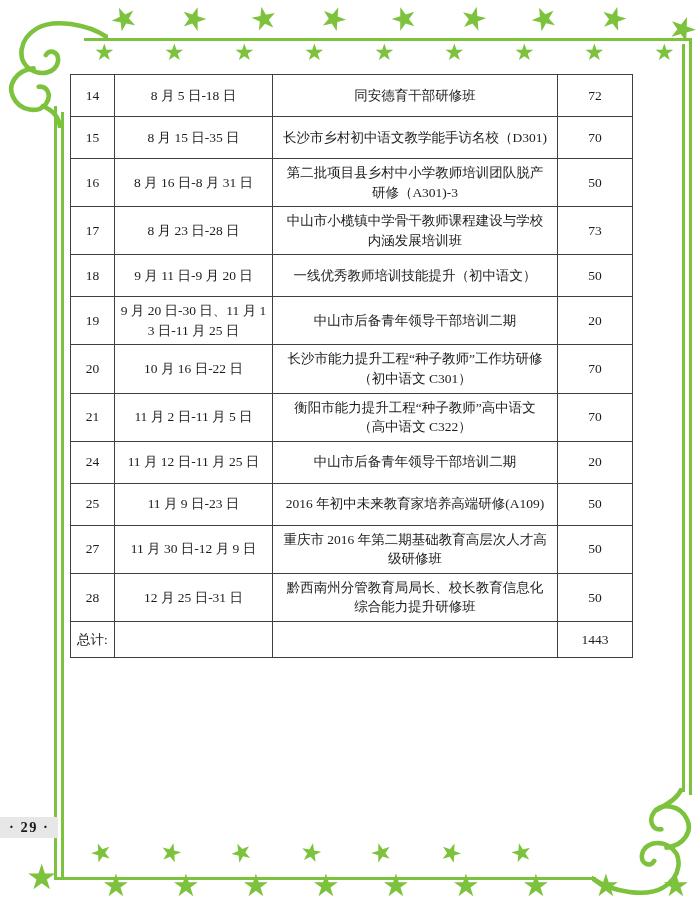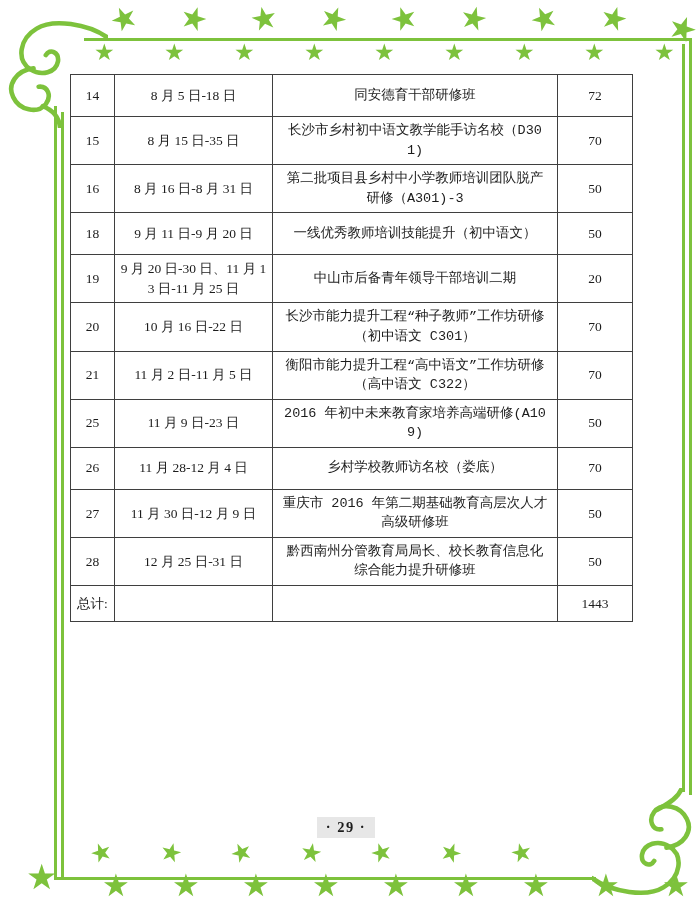--- a/index.html
+++ b/index.html
@@ -27,24 +27,24 @@
   
   table.sched {
     position:absolute; left:70px; top:74px; width:562px;
     border-collapse:collapse; table-layout:fixed; font-size:13.5px;
   }
   .sched td {
     border:1px solid #3f3f3f; text-align:center; vertical-align:middle;
     padding:4px 4px; height:42px; line-height:1.45; box-sizing:border-box;
     word-break:break-all;
   }
-  .sched td.c-name { padding:4px 8px;font-family:Liberation Mono, monospace; }
+  .sched td.c-name { padding:4px 8px; }
   .sched tr.total td { height:36px;margin-left:21px; }
   
-  .pageno-wrap { position:absolute; left:0; right:8px; top:817px; text-align:center; }
+  .pageno-wrap { position:absolute; left:0; right:8px; top:817px; }
   .pageno {
     display:inline-block; background:#e7e7e7; padding:2px 9px;
     font-weight:bold; font-size:14.5px; letter-spacing:1.5px;
   }
 </style>
 </head>
 <body>
 
 <div class="page">
 
@@ -127,54 +127,60 @@
           <td class="c-name">长沙市乡村初中语文教学能手访名校（D301)</td>
           <td class="c-count">70</td>
         </tr>
         <tr>
           <td class="c-no">16</td>
           <td class="c-date">8 月 16 日-8 月 31 日</td>
           <td class="c-name">第二批项目县乡村中小学教师培训团队脱产研修（A301)-3</td>
           <td class="c-count">50</td>
         </tr>
         <tr>
+          <td class="c-no">17</td>
+          <td class="c-date">8 月 23 日-28 日</td>
+          <td class="c-name">中山市小榄镇中学骨干教师课程建设与学校内涵发展培训班</td>
+          <td class="c-count">73</td>
+        </tr>
+        <tr>
           <td class="c-no">18</td>
           <td class="c-date">9 月 11 日-9 月 20 日</td>
           <td class="c-name">一线优秀教师培训技能提升（初中语文）</td>
           <td class="c-count">50</td>
         </tr>
         <tr>
           <td class="c-no">19</td>
           <td class="c-date">9 月 20 日-30 日、11 月 13 日-11 月 25 日</td>
           <td class="c-name">中山市后备青年领导干部培训二期</td>
           <td class="c-count">20</td>
         </tr>
         <tr>
           <td class="c-no">20</td>
           <td class="c-date">10 月 16 日-22 日</td>
           <td class="c-name">长沙市能力提升工程“种子教师”工作坊研修（初中语文 C301）</td>
           <td class="c-count">70</td>
         </tr>
         <tr>
           <td class="c-no">21</td>
           <td class="c-date">11 月 2 日-11 月 5 日</td>
-          <td class="c-name">衡阳市能力提升工程“高中语文”工作坊研修（高中语文 C322）</td>
+          <td class="c-name">衡阳市能力提升工程“种子教师”高中语文（高中语文 C322）</td>
           <td class="c-count">70</td>
+        </tr>
+        <tr>
+          <td class="c-no">24</td>
+          <td class="c-date">11 月 12 日-11 月 25 日</td>
+          <td class="c-name">中山市后备青年领导干部培训二期</td>
+          <td class="c-count">20</td>
         </tr>
         <tr>
           <td class="c-no">25</td>
           <td class="c-date">11 月 9 日-23 日</td>
           <td class="c-name">2016 年初中未来教育家培养高端研修(A109)</td>
           <td class="c-count">50</td>
-        </tr>
-        <tr>
-          <td class="c-no">26</td>
-          <td class="c-date">11 月 28-12 月 4 日</td>
-          <td class="c-name">乡村学校教师访名校（娄底）</td>
-          <td class="c-count">70</td>
         </tr>
         <tr>
           <td class="c-no">27</td>
           <td class="c-date">11 月 30 日-12 月 9 日</td>
           <td class="c-name">重庆市 2016 年第二期基础教育高层次人才高级研修班</td>
           <td class="c-count">50</td>
         </tr>
         <tr>
           <td class="c-no">28</td>
           <td class="c-date">12 月 25 日-31 日</td>

